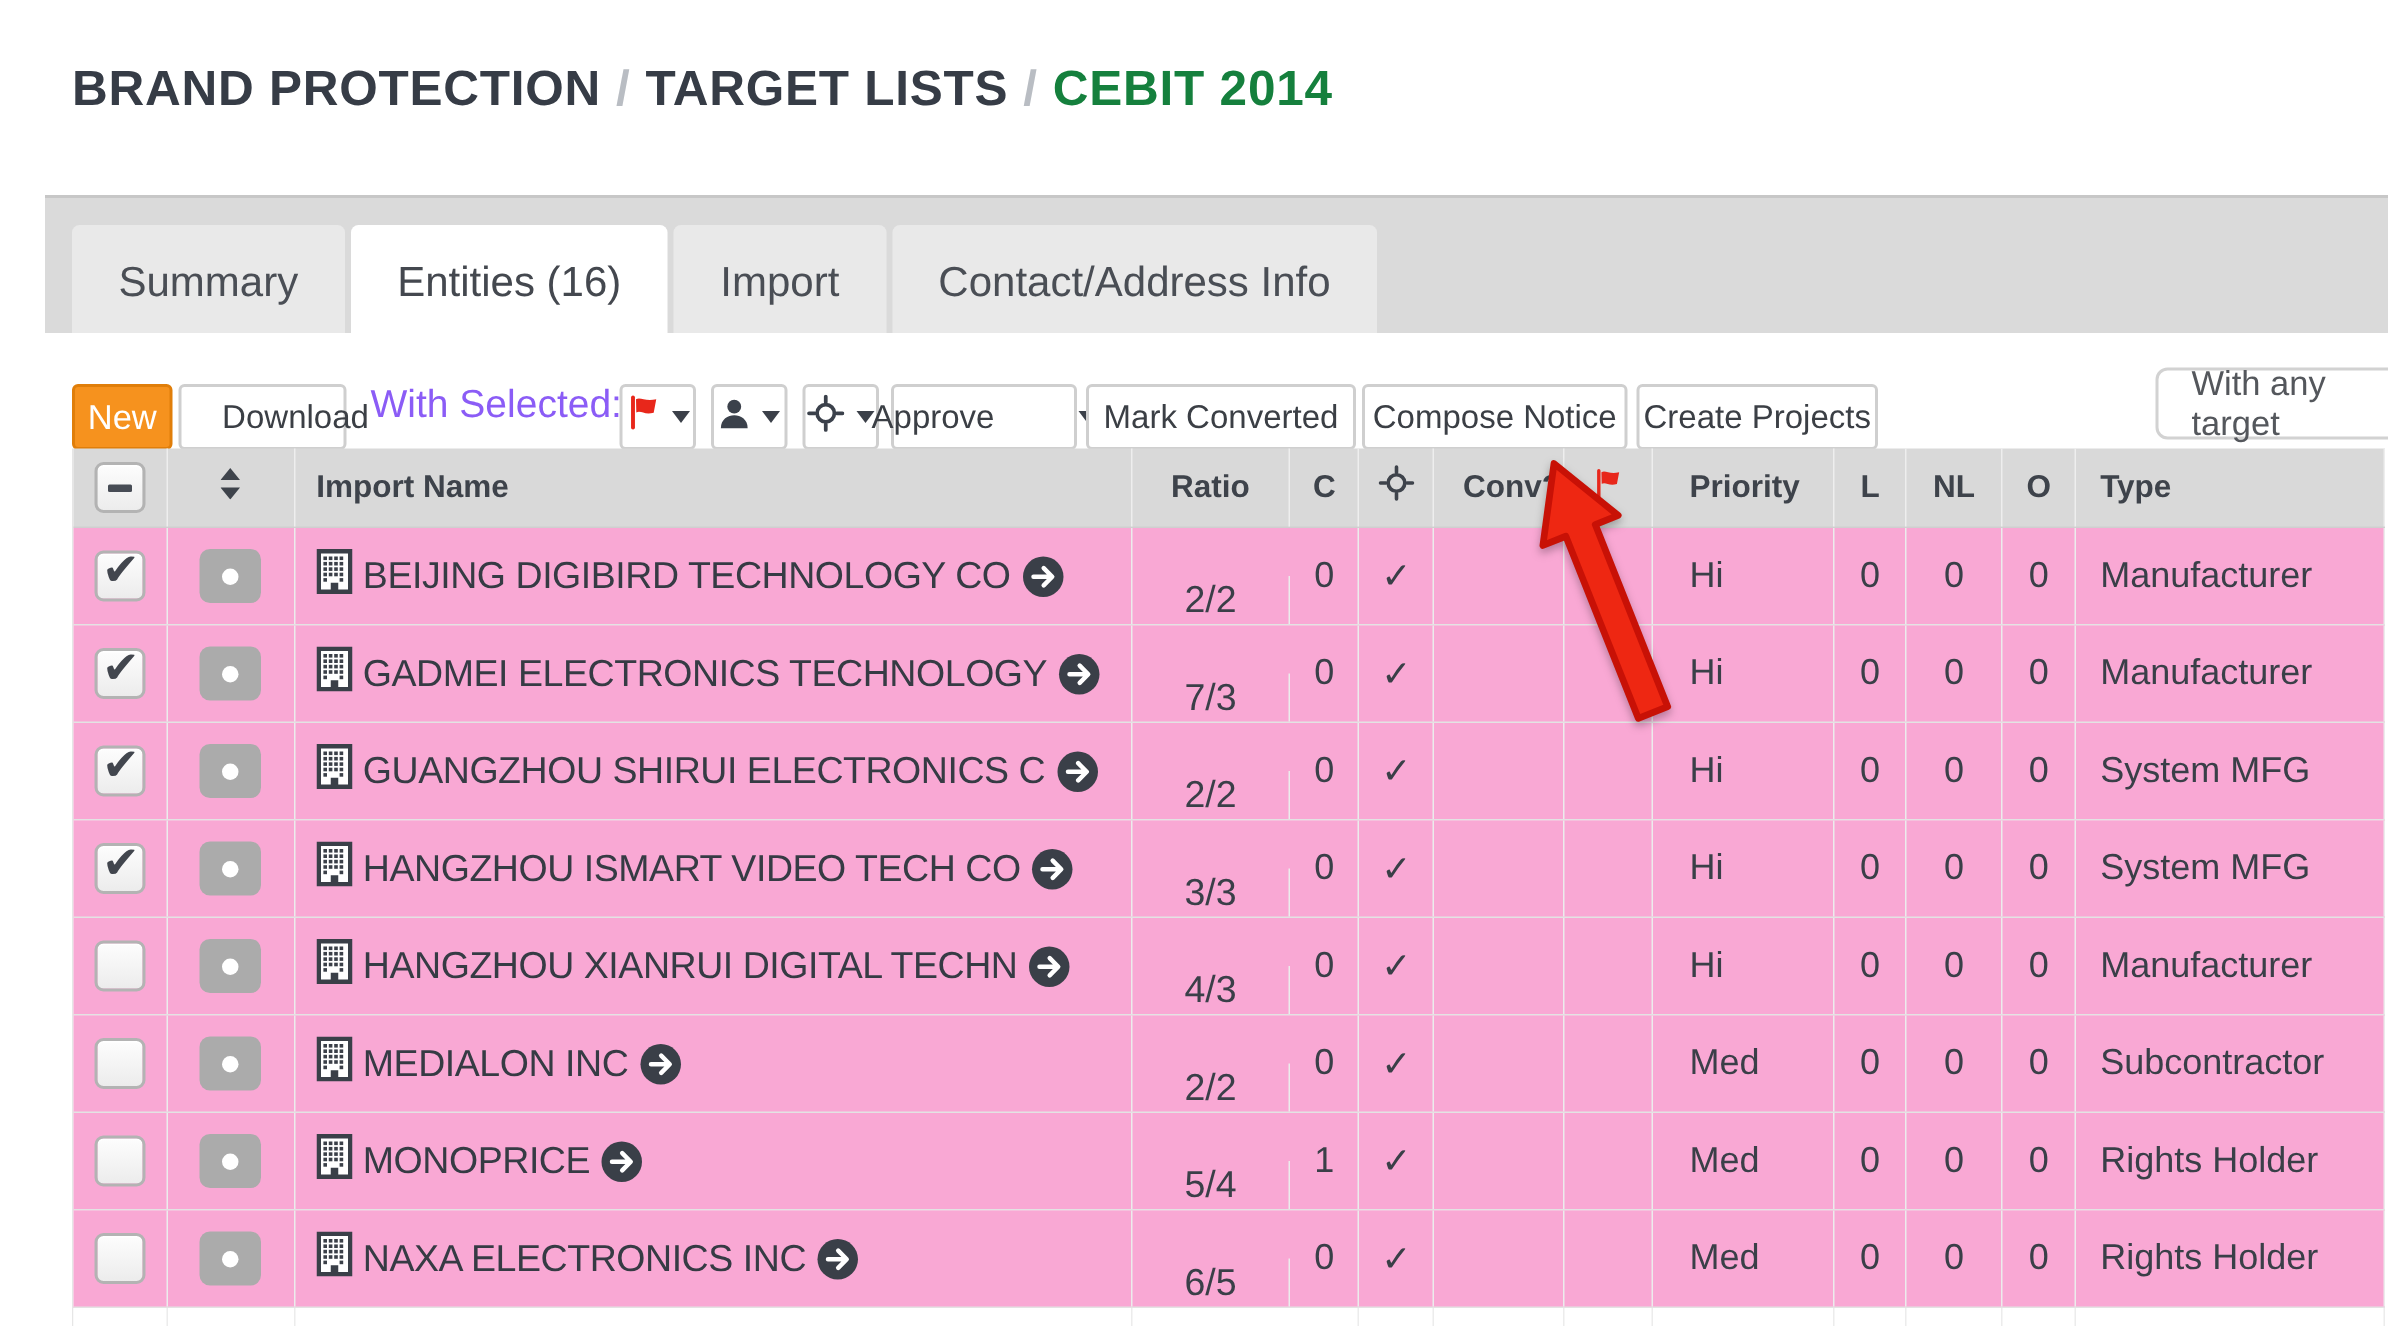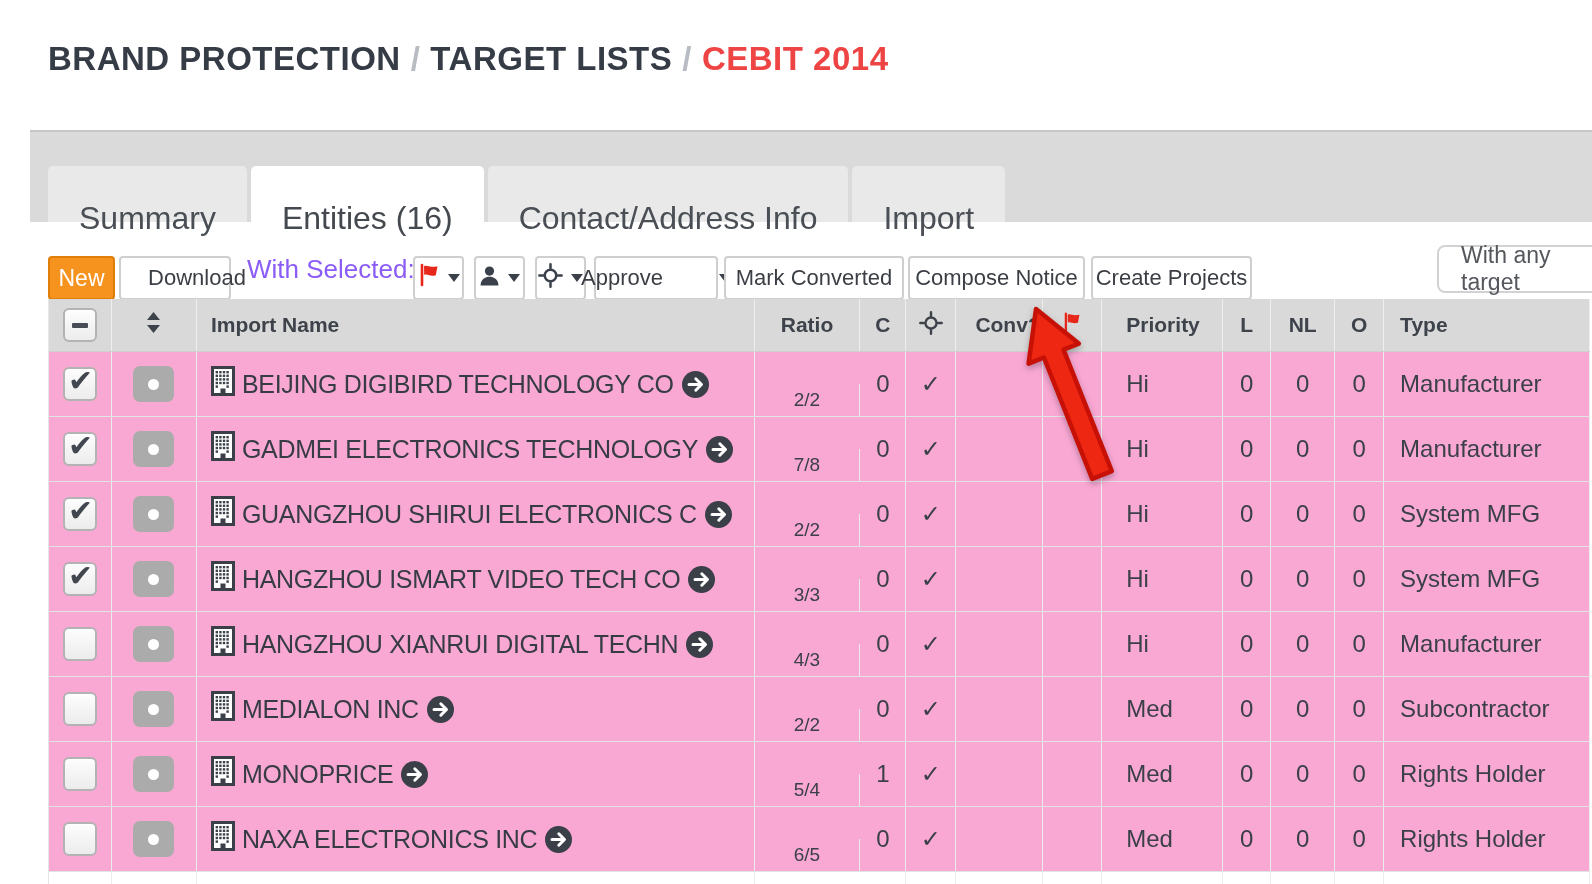--- a/index.html
+++ b/index.html
@@ -4,26 +4,26 @@
 <style>
   * { margin:0; padding:0; box-sizing:border-box; }
   html,body { background:#fff; }
   body { font-family:"Liberation Sans","DejaVu Sans",sans-serif; color:#3a3f48; }
   #root { position:relative; width:1592px; height:884px; overflow:hidden; background:#fff; }
 
   
   .breadcrumb { position:absolute; left:48px; top:40px; font-size:33px; font-weight:700; letter-spacing:.5px; white-space:nowrap; }
   .crumb { color:#363c46; }
   .crumb-sep { color:#b9bdc3; padding:0 10px; }
-  .crumb-current { color:#ef4444; }
+  .crumb-current { color:#15803d; }
 
   
   .tabstrip { position:absolute; left:30px; top:130px; width:1562px; height:92px; background:#dadada; border-top:2px solid #c7c7c7; }
   .tabs { position:absolute; left:18px; bottom:0; display:flex; }
-  .tab { height:56px; line-height:72px; padding:16px 31px; margin-right:4px; background:#e9e9e9; color:#4a4e55; font-size:32px; border-radius:5px 5px 0 0; cursor:pointer; }
+  .tab { height:72px; line-height:72px; padding:2px 31px; margin-right:4px; background:#e9e9e9; color:#4a4e55; font-size:28px; border-radius:5px 5px 0 0; cursor:pointer; }
   .tab.active { background:#fff; color:#44484f; }
 
   
   .btn { position:absolute; top:256px; height:44px; display:flex; align-items:center; justify-content:center; background:#fff; border:2px solid #cfcfcf; border-radius:4px; font-size:22px; color:#3b3f45; cursor:pointer; }
   .btn-new { left:48px; width:67px; background:#f6921e; border-color:#e07e0a; color:#fff; font-size:23px; }
   .btn-download { left:119px; width:112px;padding-left:44px; }
   .ws-label { position:absolute; left:247px; top:247px; height:44px; line-height:44px; font-size:26px; color:#8b5cf6; }
   .btn-flag { left:413px; width:51px; }
   .btn-person { left:474px; width:51px; }
   .btn-target { left:535px; width:51px; }
@@ -41,21 +41,21 @@
   .tr-partial { display:flex; background:#fff; height:12px; }
   .th { display:flex; align-items:center; border-right:1px solid #eeeeee; font-size:21px; font-weight:700; color:#3e434b; }
   .td { display:flex; align-items:center; border-right:1px solid #ececec; font-size:24px; color:#3a3f48; }
   .ctr { justify-content:center; }
   .col-select{width:63px}.col-drag{width:85px}.col-name{width:558px}
   .col-ratio{width:106px}.col-c{width:46px}.col-target{width:50px}
   .col-conv{width:87px; justify-content:flex-start; padding-left:19px;}
   .col-flag{width:59px}.col-priority{width:121px; justify-content:flex-start; padding-left:24px;}
   .col-l{width:48px}.col-nl{width:64px}.col-o{width:49px}
   .col-type{width:206px; justify-content:flex-start; padding-left:16px;}
-  .td.col-ratio{font-size:19px;margin-top:32px;}
+  .td.col-ratio{font-size:25px;margin-top:32px;}
 
   .name-wrap { display:flex; align-items:center; gap:7px; padding-left:14px; }
   .entity-name { font-size:25px; color:#363b44; letter-spacing:-.3px; white-space:nowrap; }
 
   
   .checkbox { width:34px; height:34px; border:2px solid #b3b3b3; border-radius:6px; background:linear-gradient(#fdfdfd,#ececec); position:relative; cursor:pointer; box-shadow:inset 0 1px 0 #fff; }
   .checkbox.indeterminate::after { content:""; position:absolute; left:7px; top:13px; width:16px; height:5px; background:#474c55; border-radius:1px; }
   .checkbox.checked::after { content:"\2714"; position:absolute; left:3px; top:-6px; font-size:30px; color:#42464e; }
 
   
@@ -73,22 +73,22 @@
 <div id="root">
 
   <div class="breadcrumb">
     <span class="crumb">BRAND PROTECTION</span><span class="crumb-sep">/</span><span class="crumb">TARGET LISTS</span><span class="crumb-sep">/</span><span class="crumb-current">CEBIT 2014</span>
   </div>
 
   <div class="tabstrip">
     <div class="tabs">
       <div class="tab">Summary</div>
       <div class="tab active">Entities (16)</div>
+      <div class="tab">Import</div>
       <div class="tab">Contact/Address Info</div>
-      <div class="tab">Import</div>
     </div>
   </div>
 
   <div class="btn btn-new">New</div>
   <div class="btn btn-download">Download</div>
   <div class="ws-label">With Selected:</div>
 
   <div class="btn btn-flag">
     <span>
       <svg width="22" height="24" viewBox="0 0 22 24">
@@ -270,21 +270,21 @@
         </span>
         <span class="entity-name">GADMEI ELECTRONICS TECHNOLOGY</span>
         <span>
           <svg width="29" height="29" viewBox="0 0 29 29" style="display:block">
             <circle cx="14.5" cy="14.5" r="13.5" fill="#3a3f48"></circle>
             <path d="M8 14.5 H20 M14.8 8.8 l5.7 5.7 -5.7 5.7" stroke="#fff" stroke-width="3" fill="none" stroke-linecap="round" stroke-linejoin="round"></path>
           </svg>
         </span>
       </span>
     </div>
-    <div class="td col-ratio ctr">7/8</div>
+    <div class="td col-ratio ctr">7/3</div>
     <div class="td col-c ctr">0</div>
     <div class="td col-target ctr">
             <span class="check-glyph">✓</span>
           </div>
     <div class="td col-conv"></div>
     <div class="td col-flag"></div>
     <div class="td col-priority">Hi</div>
     <div class="td col-l ctr">0</div>
     <div class="td col-nl ctr">0</div>
     <div class="td col-o ctr">0</div>

